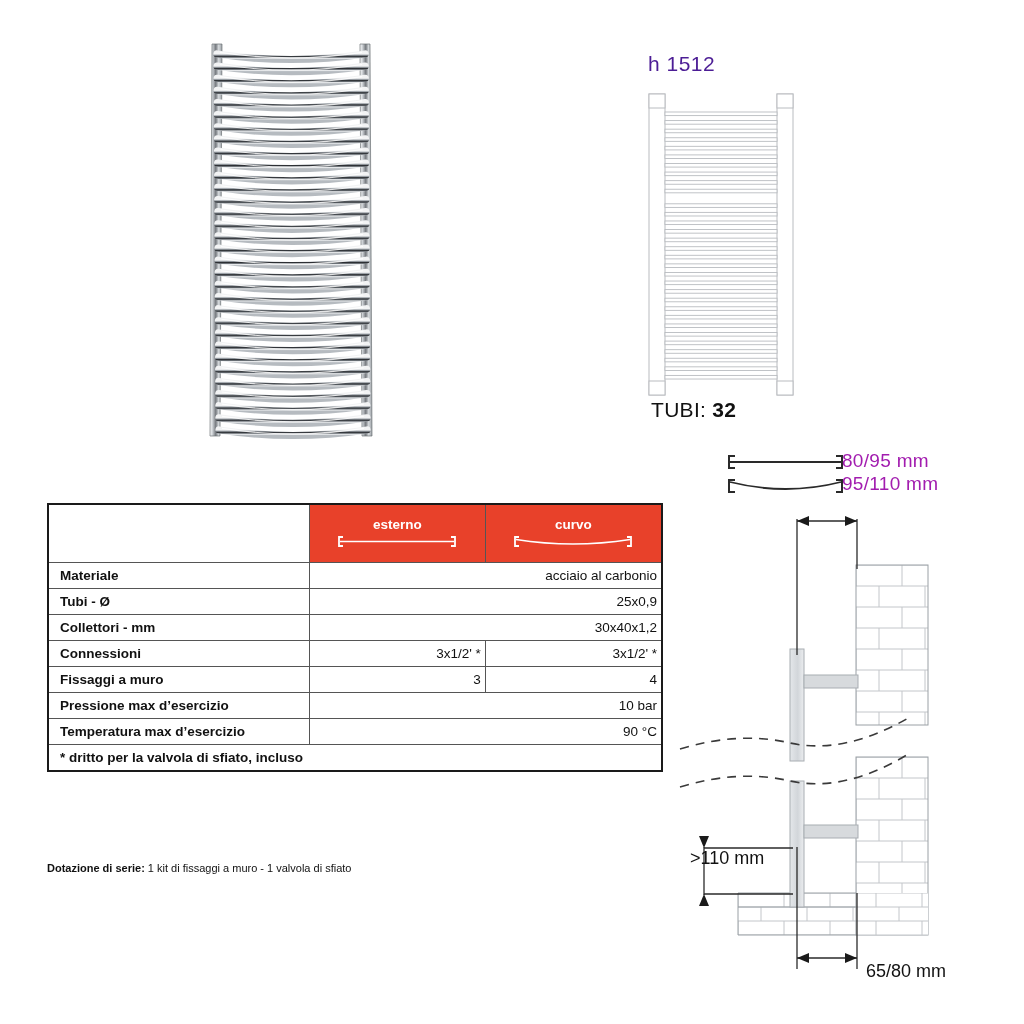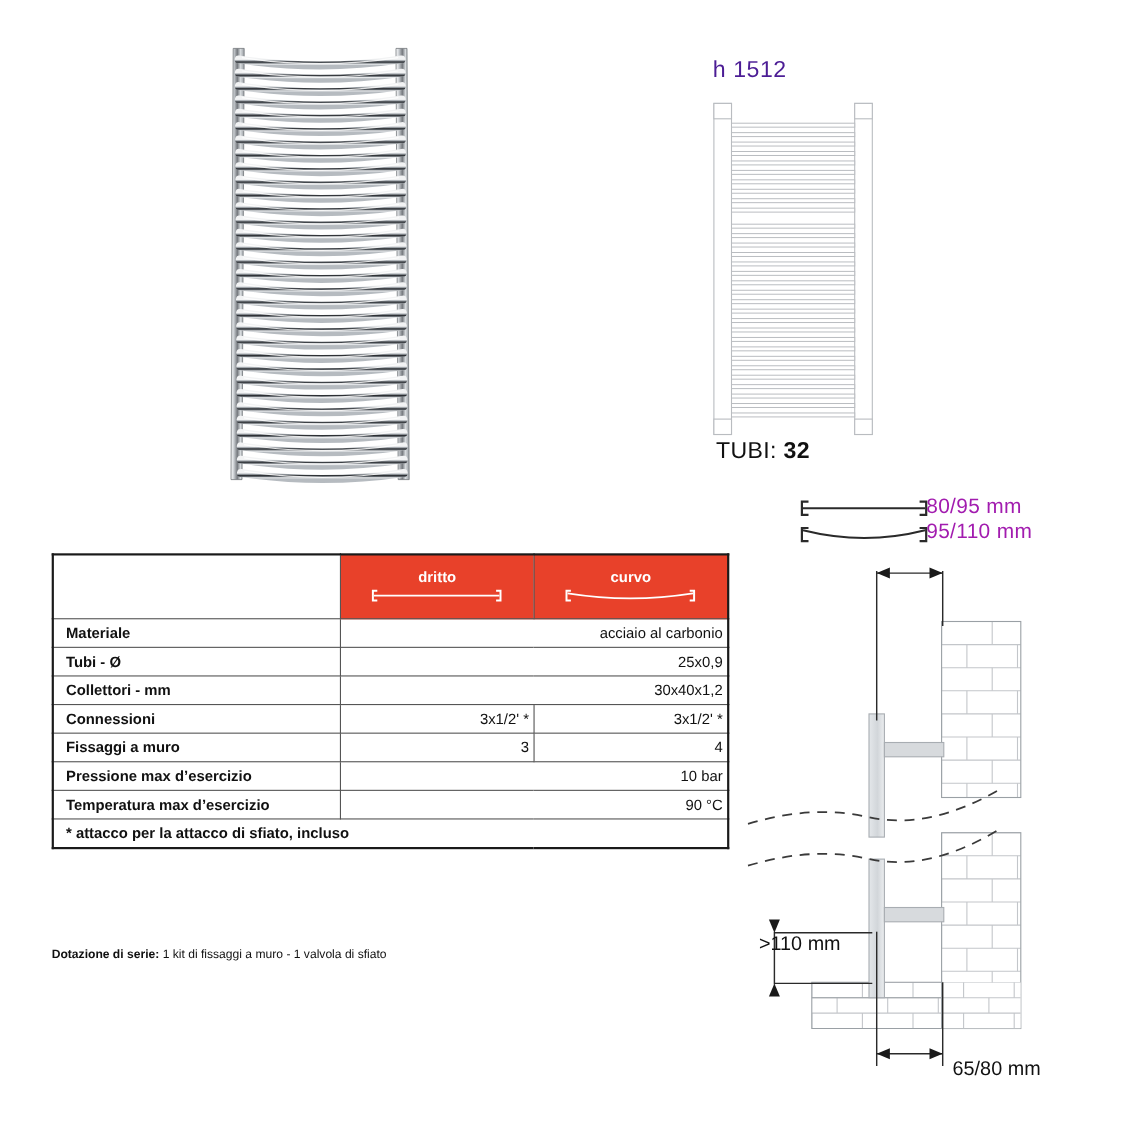--- a/index.html
+++ b/index.html
@@ -225,21 +225,21 @@
 <div id="tubes-caption">
   <span>TUBI:</span>
   <b>32</b>
 </div>
 
 <table id="spec-table">
   <tbody id="spec-tbody">
     <tr>
       <td class="hdr-empty"></td>
       <td class="hdr">
-        <span class="htxt">dritto</span>
+        <span class="htxt">esterno</span>
         <svg width="120" height="13" viewBox="0 0 120 13">
           <path d="M6 2 L2 2 L2 11 L6 11" fill="none" stroke="#ffffff" stroke-width="1.8"></path>
           <path d="M114 2 L118 2 L118 11 L114 11" fill="none" stroke="#ffffff" stroke-width="1.8"></path>
           <line x1="3" y1="6.5" x2="117" y2="6.5" stroke="#ffffff" stroke-width="1.6"></line>
         </svg>
       </td>
       <td class="hdr">
         <span class="htxt">curvo</span>
         <svg width="120" height="13" viewBox="0 0 120 13">
           <path d="M6 2 L2 2 L2 11 L6 11" fill="none" stroke="#ffffff" stroke-width="1.8"></path>
@@ -272,21 +272,21 @@
       </tr>
       <tr>
         <td class="lbl">Pressione max d’esercizio</td>
         <td class="val" colspan="2">10 bar</td>
       </tr>
       <tr>
         <td class="lbl">Temperatura max d’esercizio</td>
         <td class="val" colspan="2">90 °C</td>
       </tr>
       <tr class="note-row">
-        <td colspan="3">* attacco per la attacco di sfiato, incluso</td>
+        <td colspan="3">* dritto per la valvola di sfiato, incluso</td>
       </tr>
     </tbody>
 </table>
 
 <div id="dotazione">
   <b>Dotazione di serie:</b><span> 1 kit di fissaggi a muro - 1 valvola di sfiato</span>
 </div>
 
 <div id="shape-legend">
   <svg width="125" height="48" viewBox="0 0 125 48" xmlns="http://www.w3.org/2000/svg">

